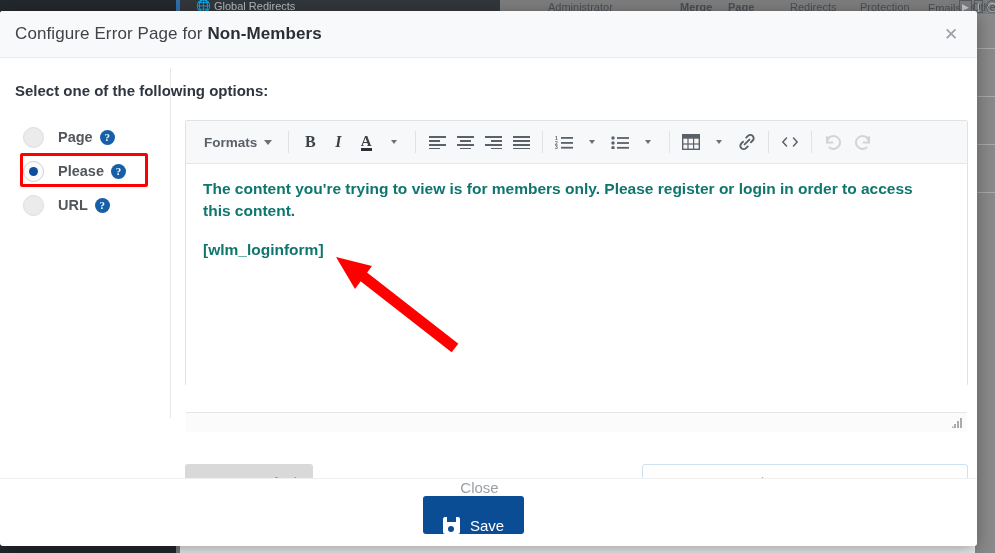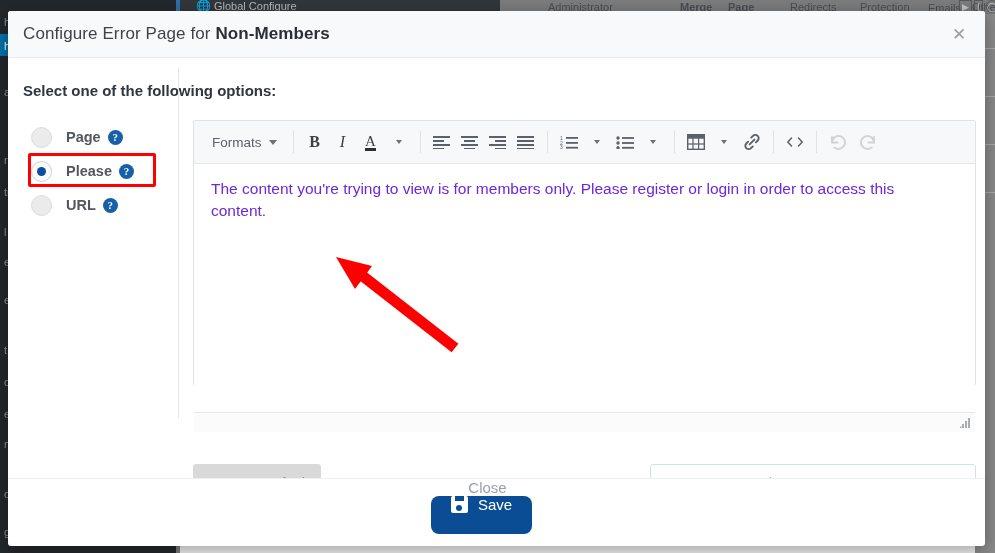--- a/index.html
+++ b/index.html
@@ -64,21 +64,21 @@
     position: absolute; left: 975px; top: 14px; width: 20px; height: 539px;
     background: #8a8a8a;
   }
   .bg-rowline {
     position: absolute; left: 975px; height: 1px; width: 20px; background: #aaa;
   }
 
   
   #modal {
     position: absolute;
-    left: 8px; top: 11px; width: 977px; height: 535px;
+    left: 0; top: 11px; width: 977px; height: 535px;
     background: #ffffff;
     border-radius: 3px;
     box-shadow: 0 4px 18px rgba(0,0,0,.35);
   }
   .modal-header {
     position: relative;
     height: 47px;
     background: #f8f9fa;
     border-bottom: 1px solid #e9ecef;
     border-radius: 3px 3px 0 0;
@@ -135,21 +135,21 @@
 
   .v-divider {
     position: absolute; left: 170px; top: 10px; width: 1px; height: 350px;
     background: #e6e6e6;
   }
 
   
   .editor {
     position: absolute; left: 185px; top: 62px;
     width: 783px; height: 266px;
-    border: 1px solid #e0e2e5; border-radius: 2px; background: #fff;
+    border: 1px solid #e0e2e5; border-radius: 2px; background: #fff; font-weight: bold;
   }
   .toolbar {
     position: relative; height: 43px; background: #f7f8f9;
     border-bottom: 1px solid #e4e6e8;
     display: flex; align-items: center; padding: 0 8px;
   }
   .tb-item {
     height: 30px; min-width: 28px; padding: 0 5px;
     display: flex; align-items: center; justify-content: center;
     color: #52575d; cursor: pointer; border-radius: 2px;
@@ -166,21 +166,21 @@
   .caret.sm { border-left-width: 3.5px; border-right-width: 3.5px; border-top-width: 4.5px; }
   .tb-item.disabled { opacity: .35; }
   .tb-item b { font-size: 16px; font-family: "Liberation Serif", serif; color: #3c4146; }
   .tb-item i { font-size: 16px; font-family: "Liberation Serif", serif; color: #3c4146; }
 
   .edit-area {
     position: relative; height: 268px; padding: 14px 17px 0 17px;
     background: #fff; overflow: hidden;
   }
   .edit-area p {
-    margin: 0 16px 17px 0; font-size: 15.5px; color: #6d28d9; line-height: 1.42;
+    margin: 0 16px 17px 0; font-size: 15.5px; color: #0f766e; line-height: 1.42;
   }
   .statusbar {
     position: absolute; left: 0; right: 0; bottom: 0; height: 20px;
     background: #fbfbfb; border-top: 1px solid #e4e6e8;
   }
   .resize-grip {
     position: absolute; right: 4px; bottom: 3px;
     width: 11px; height: 11px; cursor: nwse-resize;
   }
 
@@ -210,23 +210,23 @@
     position: absolute; left: 0; right: 0; top: 467px; height: 56px;
     border-top: 1px solid #f0f0f0; background: #fff;
     display: flex; align-items: center; justify-content: flex-end;
     padding-right: 18px; gap: 0; flex-direction: column;
   }
   .btn-close-link {
     font-size: 15px; color: #9aa0a6; background: none; border: none;
     cursor: pointer; padding: 0 22px; font-family: "Liberation Sans", sans-serif;
   }
   .btn {
-    height: 43px; border: none; border-radius: 8px; color: #fff;
+    height: 43px; border: none; border-radius: 3px; color: #fff;
     font-size: 15px; cursor: pointer; display: inline-flex;
-    align-items: flex-start; gap: 10px; padding: 0 20px;
+    align-items: flex-end; gap: 10px; padding: 0 20px;
     font-family: "Liberation Sans", sans-serif;
   }
   .btn-save { background: #0b4d94; margin-right: 12px; }
   .btn-save-close { background: #1fce84; }
   .save-ico {
     width: 17px; height: 17px; background: #fff; border-radius: 2px;
     position: relative; flex: 0 0 17px;
   }
   .save-ico::before {
     content: ""; position: absolute; left: 4px; top: 0;
@@ -271,21 +271,21 @@
     <div class="bg-sidebar-item" style="top:424px">m</div>
     <div class="bg-sidebar-item" style="top:474px">oe</div>
     <div class="bg-sidebar-item" style="top:512px">g</div>
   </div>
 
   <div class="bg-adminbar"></div>
   <div class="bg-adminbar-right"></div>
   <div class="bg-topstrip"></div>
   <div class="bg-sidebar-accent"></div>
   <div class="bg-globe">🌐</div>
-  <div class="bg-txt" style="left:214px;top:0">Global Configure</div>
+  <div class="bg-txt" style="left:214px;top:0">Global Redirects</div>
   <div class="bg-txt bg-txt-dark" style="left:548px;top:1px">Administrator</div>
   <div class="bg-txt bg-txt-dark" style="left:680px;top:1px;font-weight:700">Merge</div>
   <div class="bg-txt bg-txt-dark" style="left:728px;top:1px;font-weight:700">Page</div>
   <div class="bg-txt bg-txt-dark" style="left:790px;top:1px">Redirects</div>
   <div class="bg-txt bg-txt-dark" style="left:860px;top:1px">Protection</div>
   <div class="bg-txt bg-txt-dark" style="left:928px;top:2px">Emails</div>
   <div class="bg-txt bg-txt-dark" style="left:972px;top:1px">Other</div>
   <div class="bg-btnbox" style="left:959px;width:13px">▶</div>
   <div class="bg-btnbox" style="left:974px;width:9px">|</div>
   <div class="bg-btnbox" style="left:986px;width:12px;border-radius:50%">◯</div>
@@ -464,20 +464,21 @@
         <div class="tb-item disabled">
           <svg width="19" height="16" viewBox="0 0 19 16">
             <path d="M16 8.5a6.5 6.5 0 1 0-2.4 5" fill="none" stroke="#8b9097" stroke-width="2" stroke-linecap="round"></path>
             <path d="M16 3v5.5h-5.5" fill="none" stroke="#8b9097" stroke-width="2" stroke-linecap="round" stroke-linejoin="round"></path>
           </svg>
         </div>
       </div>
 
       <div class="edit-area">
         <p>The content you're trying to view is for members only. Please register or login in order to access this content.</p>
+        <p>[wlm_loginform]</p>
         <div class="statusbar">
           <svg class="resize-grip" viewBox="0 0 11 11">
             <g fill="#a8acb0">
               <rect x="8" y="0" width="2" height="10"></rect>
               <rect x="5" y="3" width="2" height="7"></rect>
               <rect x="2" y="6" width="2" height="4"></rect>
               <rect x="0" y="8.5" width="1.5" height="1.5"></rect>
             </g>
           </svg>
         </div>

